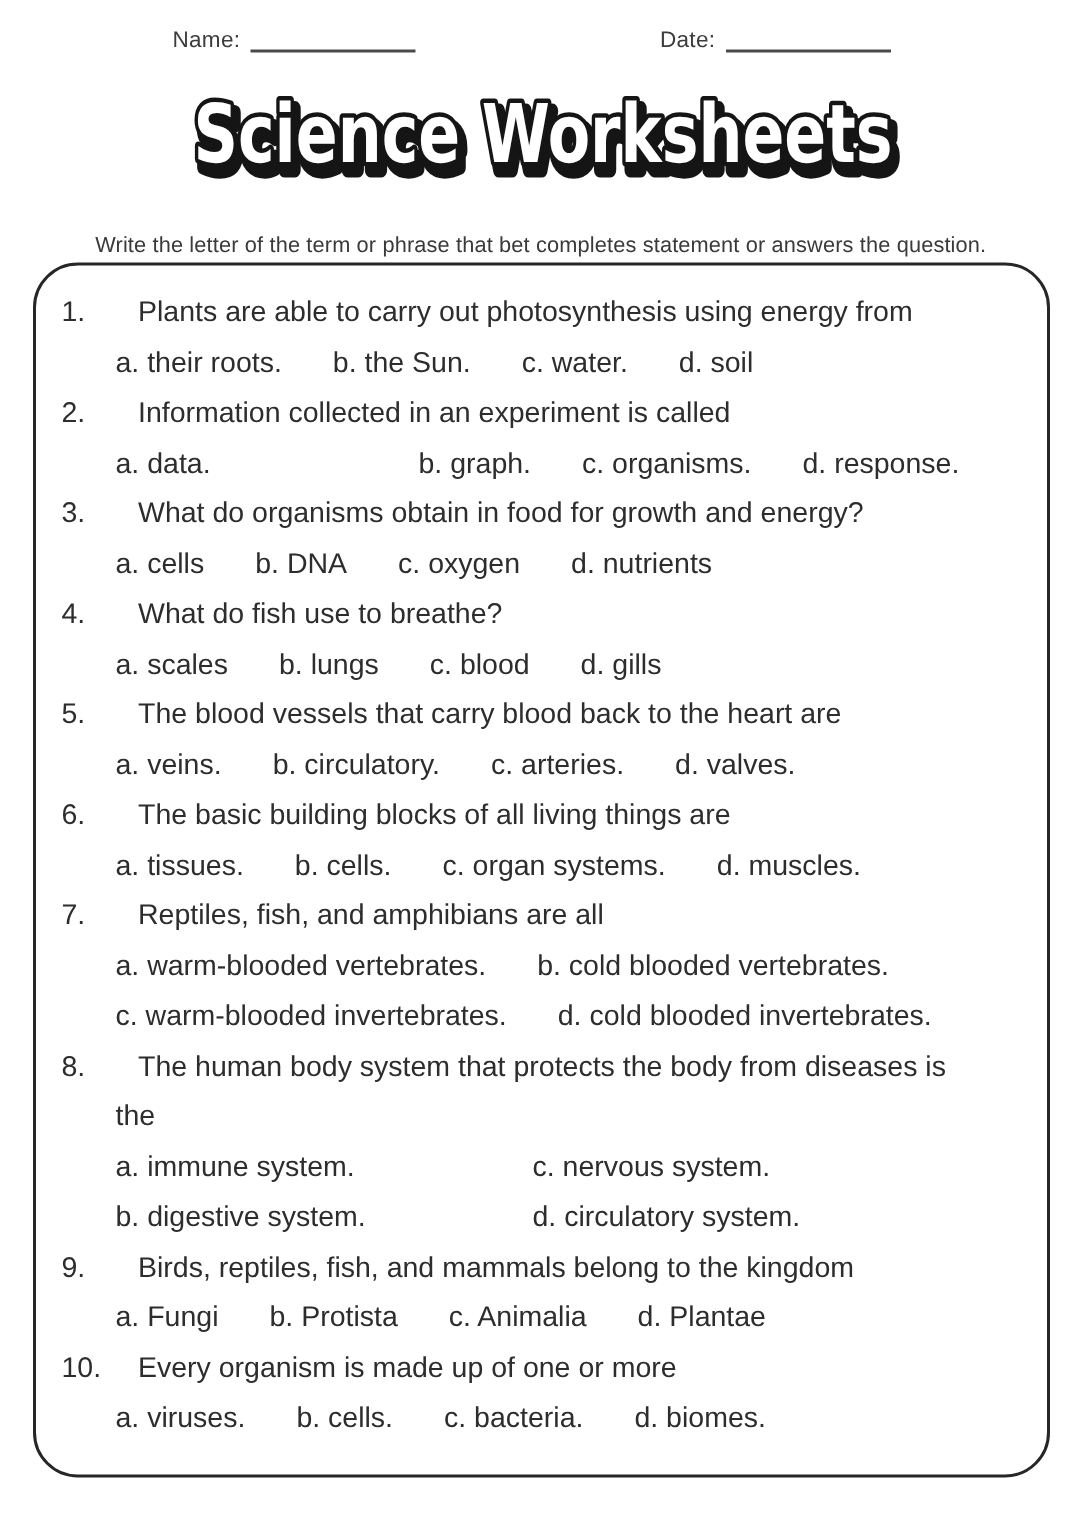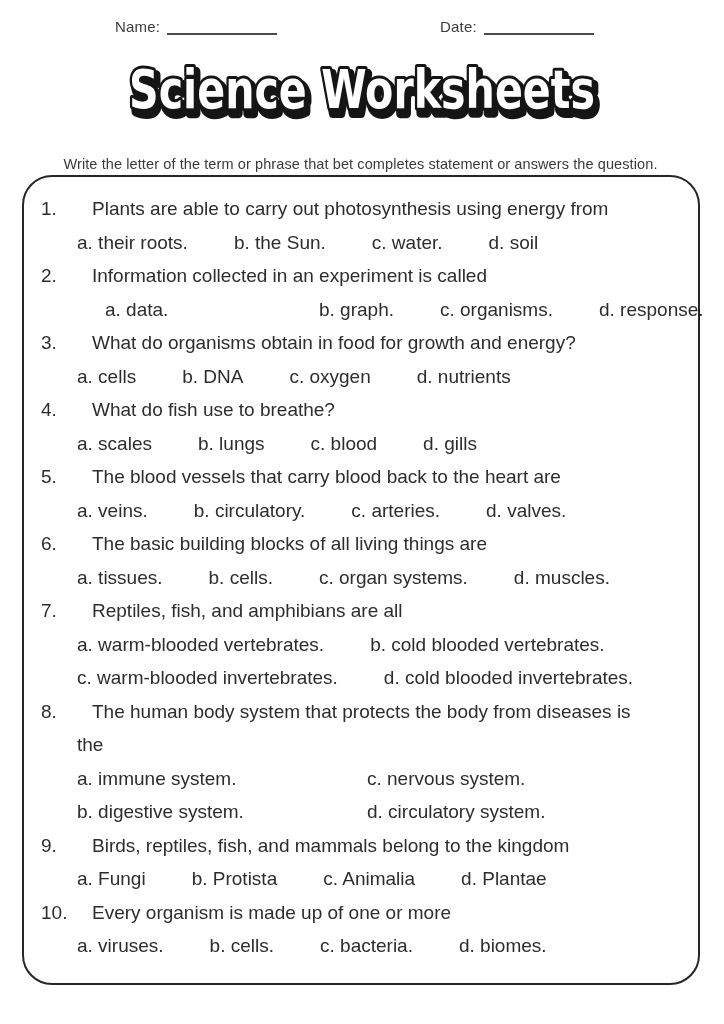--- a/index.html
+++ b/index.html
@@ -47,23 +47,23 @@
     border-radius: 30px;
     padding: 15px 14px 0 17px;
     background: #fff;
   }
 
   .line { line-height: 33.5px; font-size: 19px; color: #2d2d2d; }
   .qline { display: flex; }
   .qnum { flex: 0 0 36px; width: 36px; }
   .qtext { flex: 1; margin-left: 15px; }
   .qcont { padding-left: 36px; }
-  .oline { display: flex; gap: 46px; padding-left: 36px; }
+  .oline { display: flex; gap: 34px; padding-left: 36px; }
   .opt { white-space: nowrap; }
-  .oline.first-wide .opt:first-child { min-width: 168px; margin-left: 28px; }
+  .oline.first-wide .opt:first-child { min-width: 168px; }
   .oline.first-col .opt:first-child { min-width: 244px; }
 </style>
 </head>
 <body>
 
 <div class="sheet">
 
   <div class="header-row">
     <div class="field-group name">
       <span class="field-label">Name:</span>

